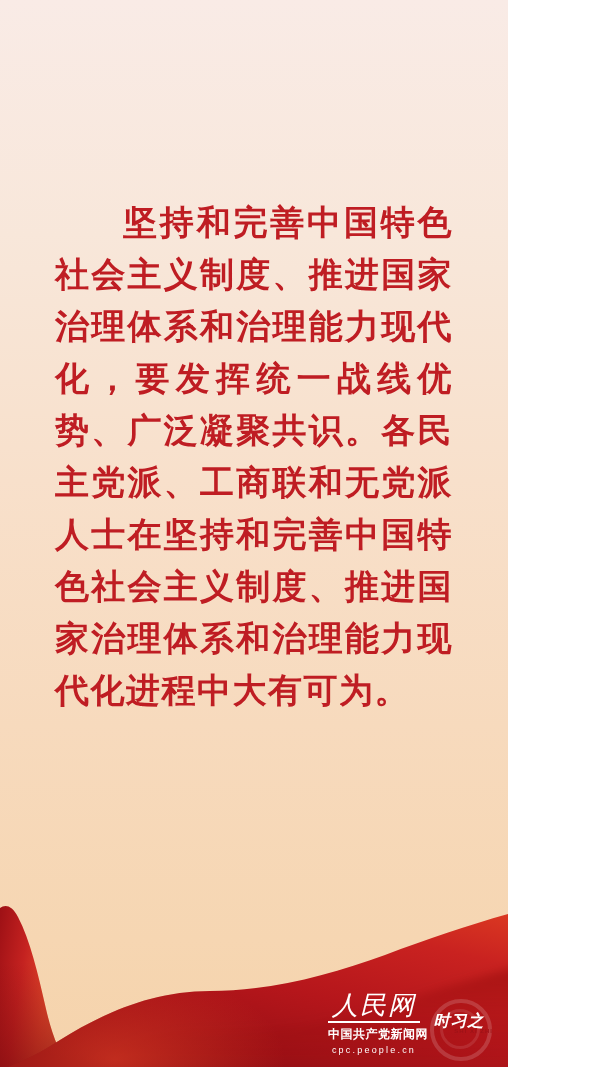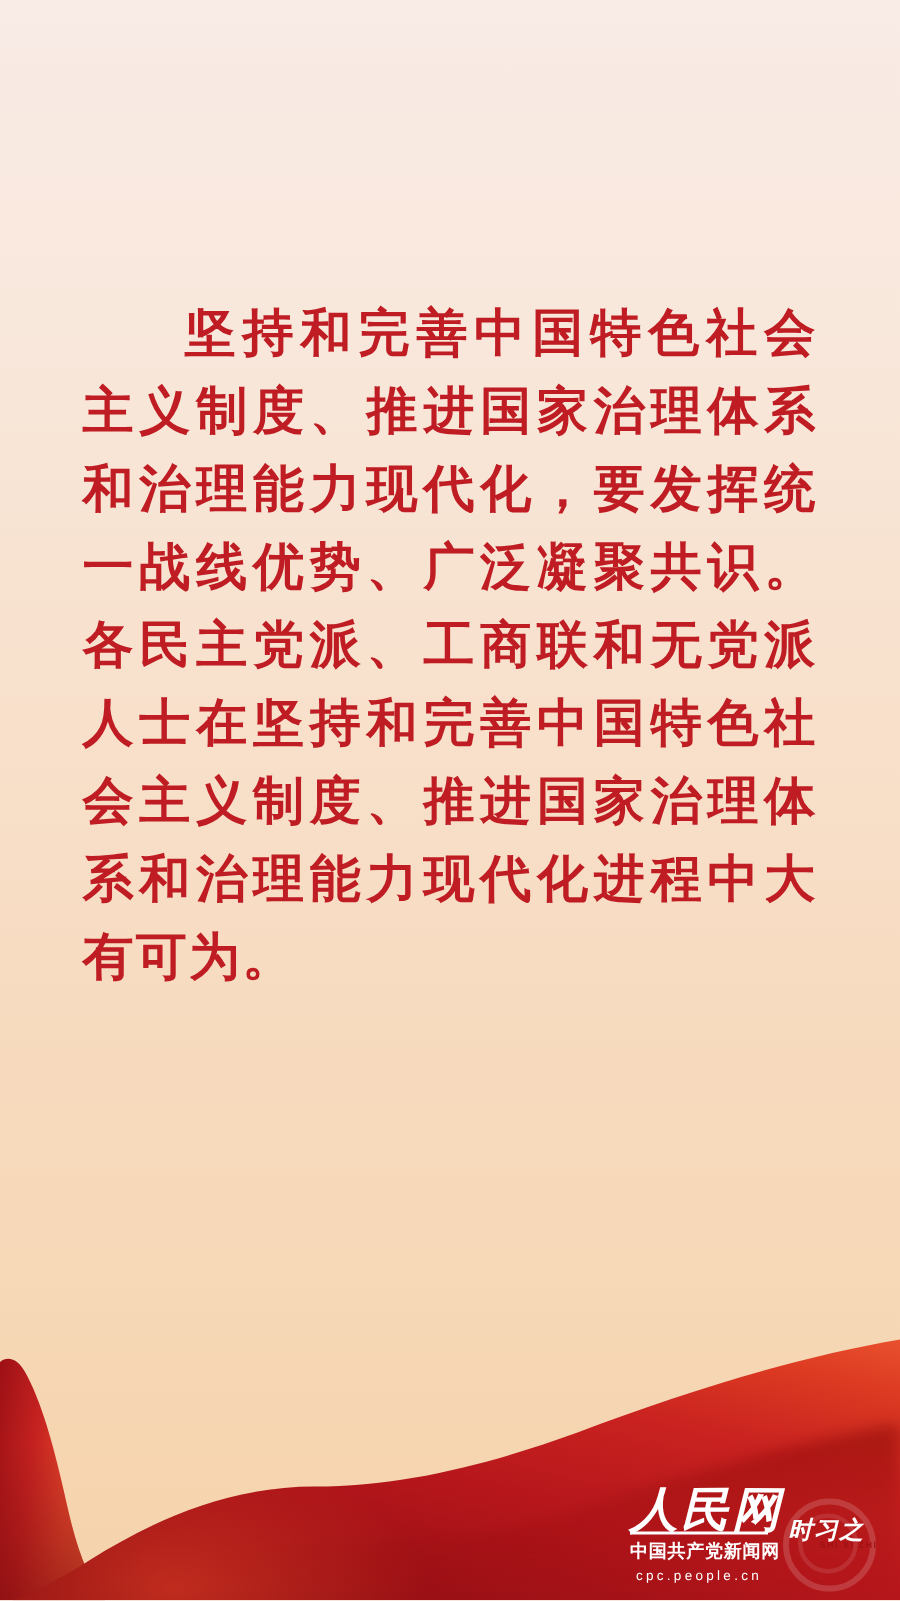--- a/index.html
+++ b/index.html
@@ -1,20 +1,20 @@
 <!DOCTYPE html>
 <html><head>
 <meta charset="utf-8">
 <style>
   html,body { margin:0; padding:0; }
   body { font-family: "Liberation Sans", sans-serif; }
 
   .poster {
     position: relative;
-    width: 600px;
+    width: 508px;
     height: 1067px;
     overflow: hidden;
     background: linear-gradient(180deg,
       #f9ebe6 0%,
       #f8e7da 22%,
       #f8e0cb 45%,
       #f7dabd 68%,
       #f6d6b2 88%,
       #f5d3ab 100%);
   }
@@ -62,22 +62,22 @@
     right: 88px;
     bottom: 12px;
     width: 92px;
     text-align: center;
     color: #ffffff;
     z-index: 3;
   }
   .people-brand {
     font-family: "Liberation Serif", serif;
     font-style: italic;
-    font-weight: 700;
-    font-size: 32px;
+    font-weight: 400;
+    font-size: 26px;
     line-height: 28px;
     letter-spacing: 2px;
     white-space: nowrap;
   }
   .people-underline {
     height: 0;
     border-top: 2px solid #ffffff;
     margin: 1px 0 3px 0;
   }
   .people-site {

